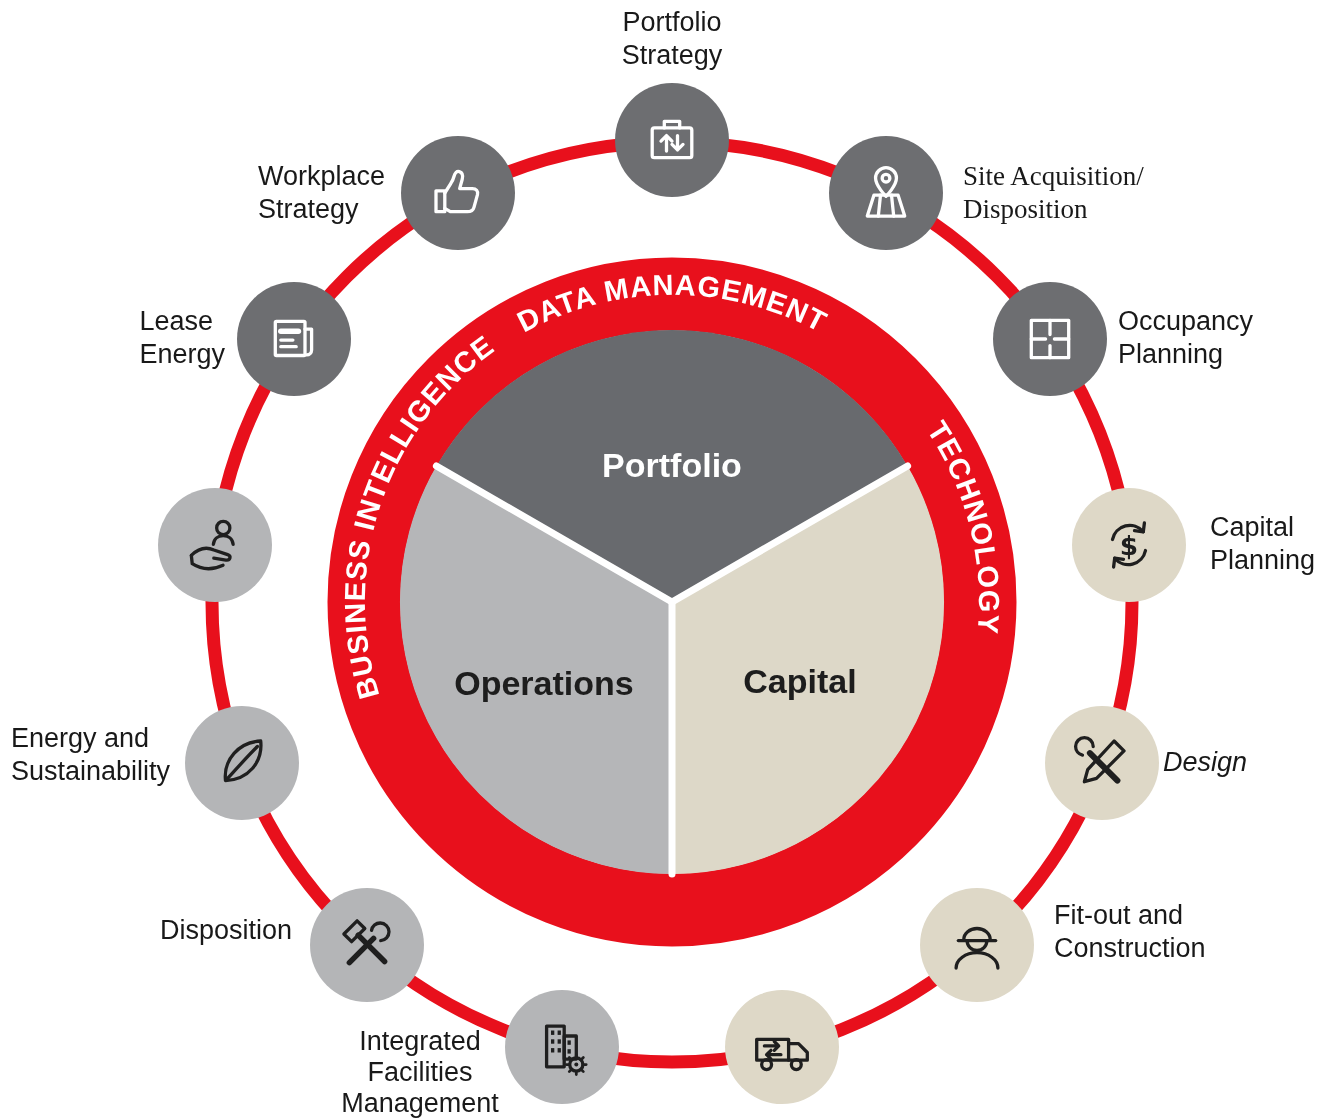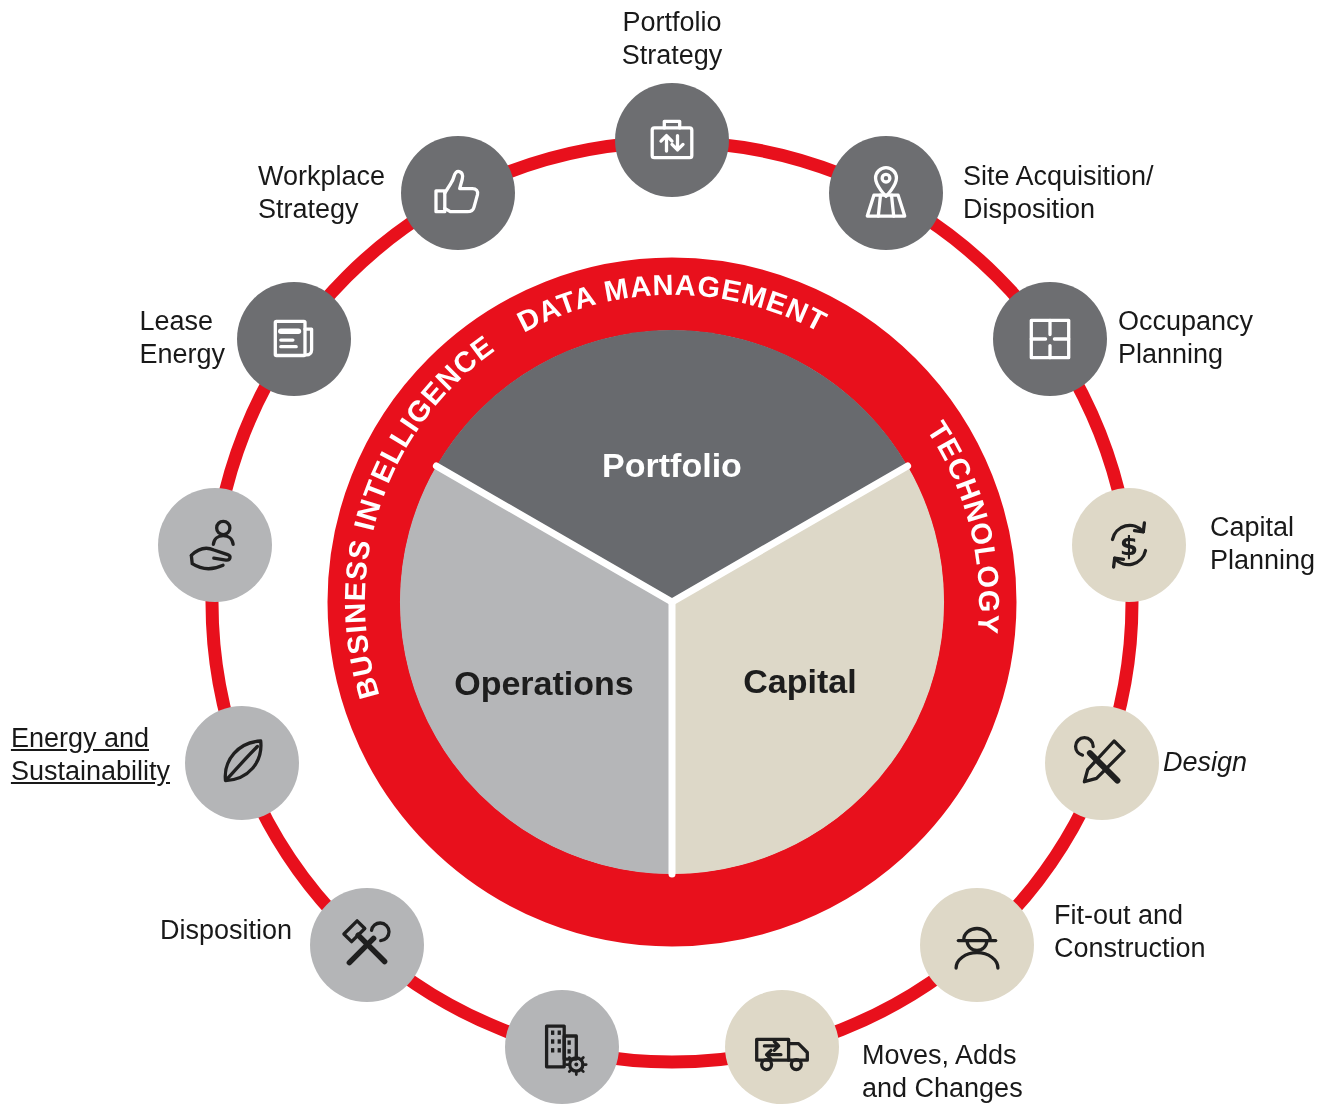--- a/index.html
+++ b/index.html
@@ -23,29 +23,29 @@
   .lbl-right{}
   .lbl-center{text-align:center;transform:translateX(-50%);}
   
   #n0{left:615px;top:83px;}   #n1{left:829px;top:136px;}  #n2{left:993px;top:282px;}
   #n3{left:1072px;top:488px;} #n4{left:1045px;top:706px;} #n5{left:920px;top:888px;}
   #n6{left:725px;top:990px;}  #n7{left:505px;top:990px;}  #n8{left:310px;top:888px;}
   #n9{left:185px;top:706px;}  #n10{left:158px;top:488px;} #n11{left:237px;top:282px;}
   #n12{left:401px;top:136px;}
   
   #lbl-0{left:672px;top:6px;}
-  #lbl-1{left:963px;top:160px;}
+  #lbl-1{left:963px;top:160px;font-family:Liberation Serif, serif;}
   #lbl-2{left:1118px;top:305px;}
   #lbl-3{left:1210px;top:511px;}
   #lbl-4{left:1163px;top:746px;font-style:italic;}
   #lbl-5{left:1046px;top:899px;margin-left:8px;}
   #lbl-6{left:862px;top:1039px;}
   #lbl-7{left:420px;top:1026px;line-height:31px;}
   #lbl-8{right:1035px;top:914px;}
-  #lbl-9{right:1157px;top:722px;text-decoration:underline;}
+  #lbl-9{right:1157px;top:722px;}
   #lbl-10{right:1185px;top:511px;}
   #lbl-11{right:1102px;top:305px;}
   #lbl-12{right:942px;top:160px;}
 </style>
 </head>
 <body>
 
 <div class="canvas">
 
   <svg class="layer" width="1327" height="1119" viewBox="0 0 1327 1119">
@@ -222,22 +222,23 @@
 Strategy</div>
   <div class="label" id="lbl-1">Site Acquisition/
 Disposition</div>
   <div class="label" id="lbl-2">Occupancy
 Planning</div>
   <div class="label" id="lbl-3">Capital
 Planning</div>
   <div class="label" id="lbl-4">Design</div>
   <div class="label" id="lbl-5">Fit-out and
 Construction</div>
-  <div class="label" id="lbl-6">Moves, Adds
-and Changes</div>
+  <div class="label lbl-center" id="lbl-7">Integrated
+Facilities
+Management</div>
   <div class="label lbl-right" id="lbl-8">Disposition</div>
   <div class="label lbl-right" id="lbl-9">Energy and
 Sustainability</div>
   <div class="label lbl-right" id="lbl-11">Lease
 Energy</div>
   <div class="label lbl-right" id="lbl-12">Workplace
 Strategy</div>
 
 </div>
 

